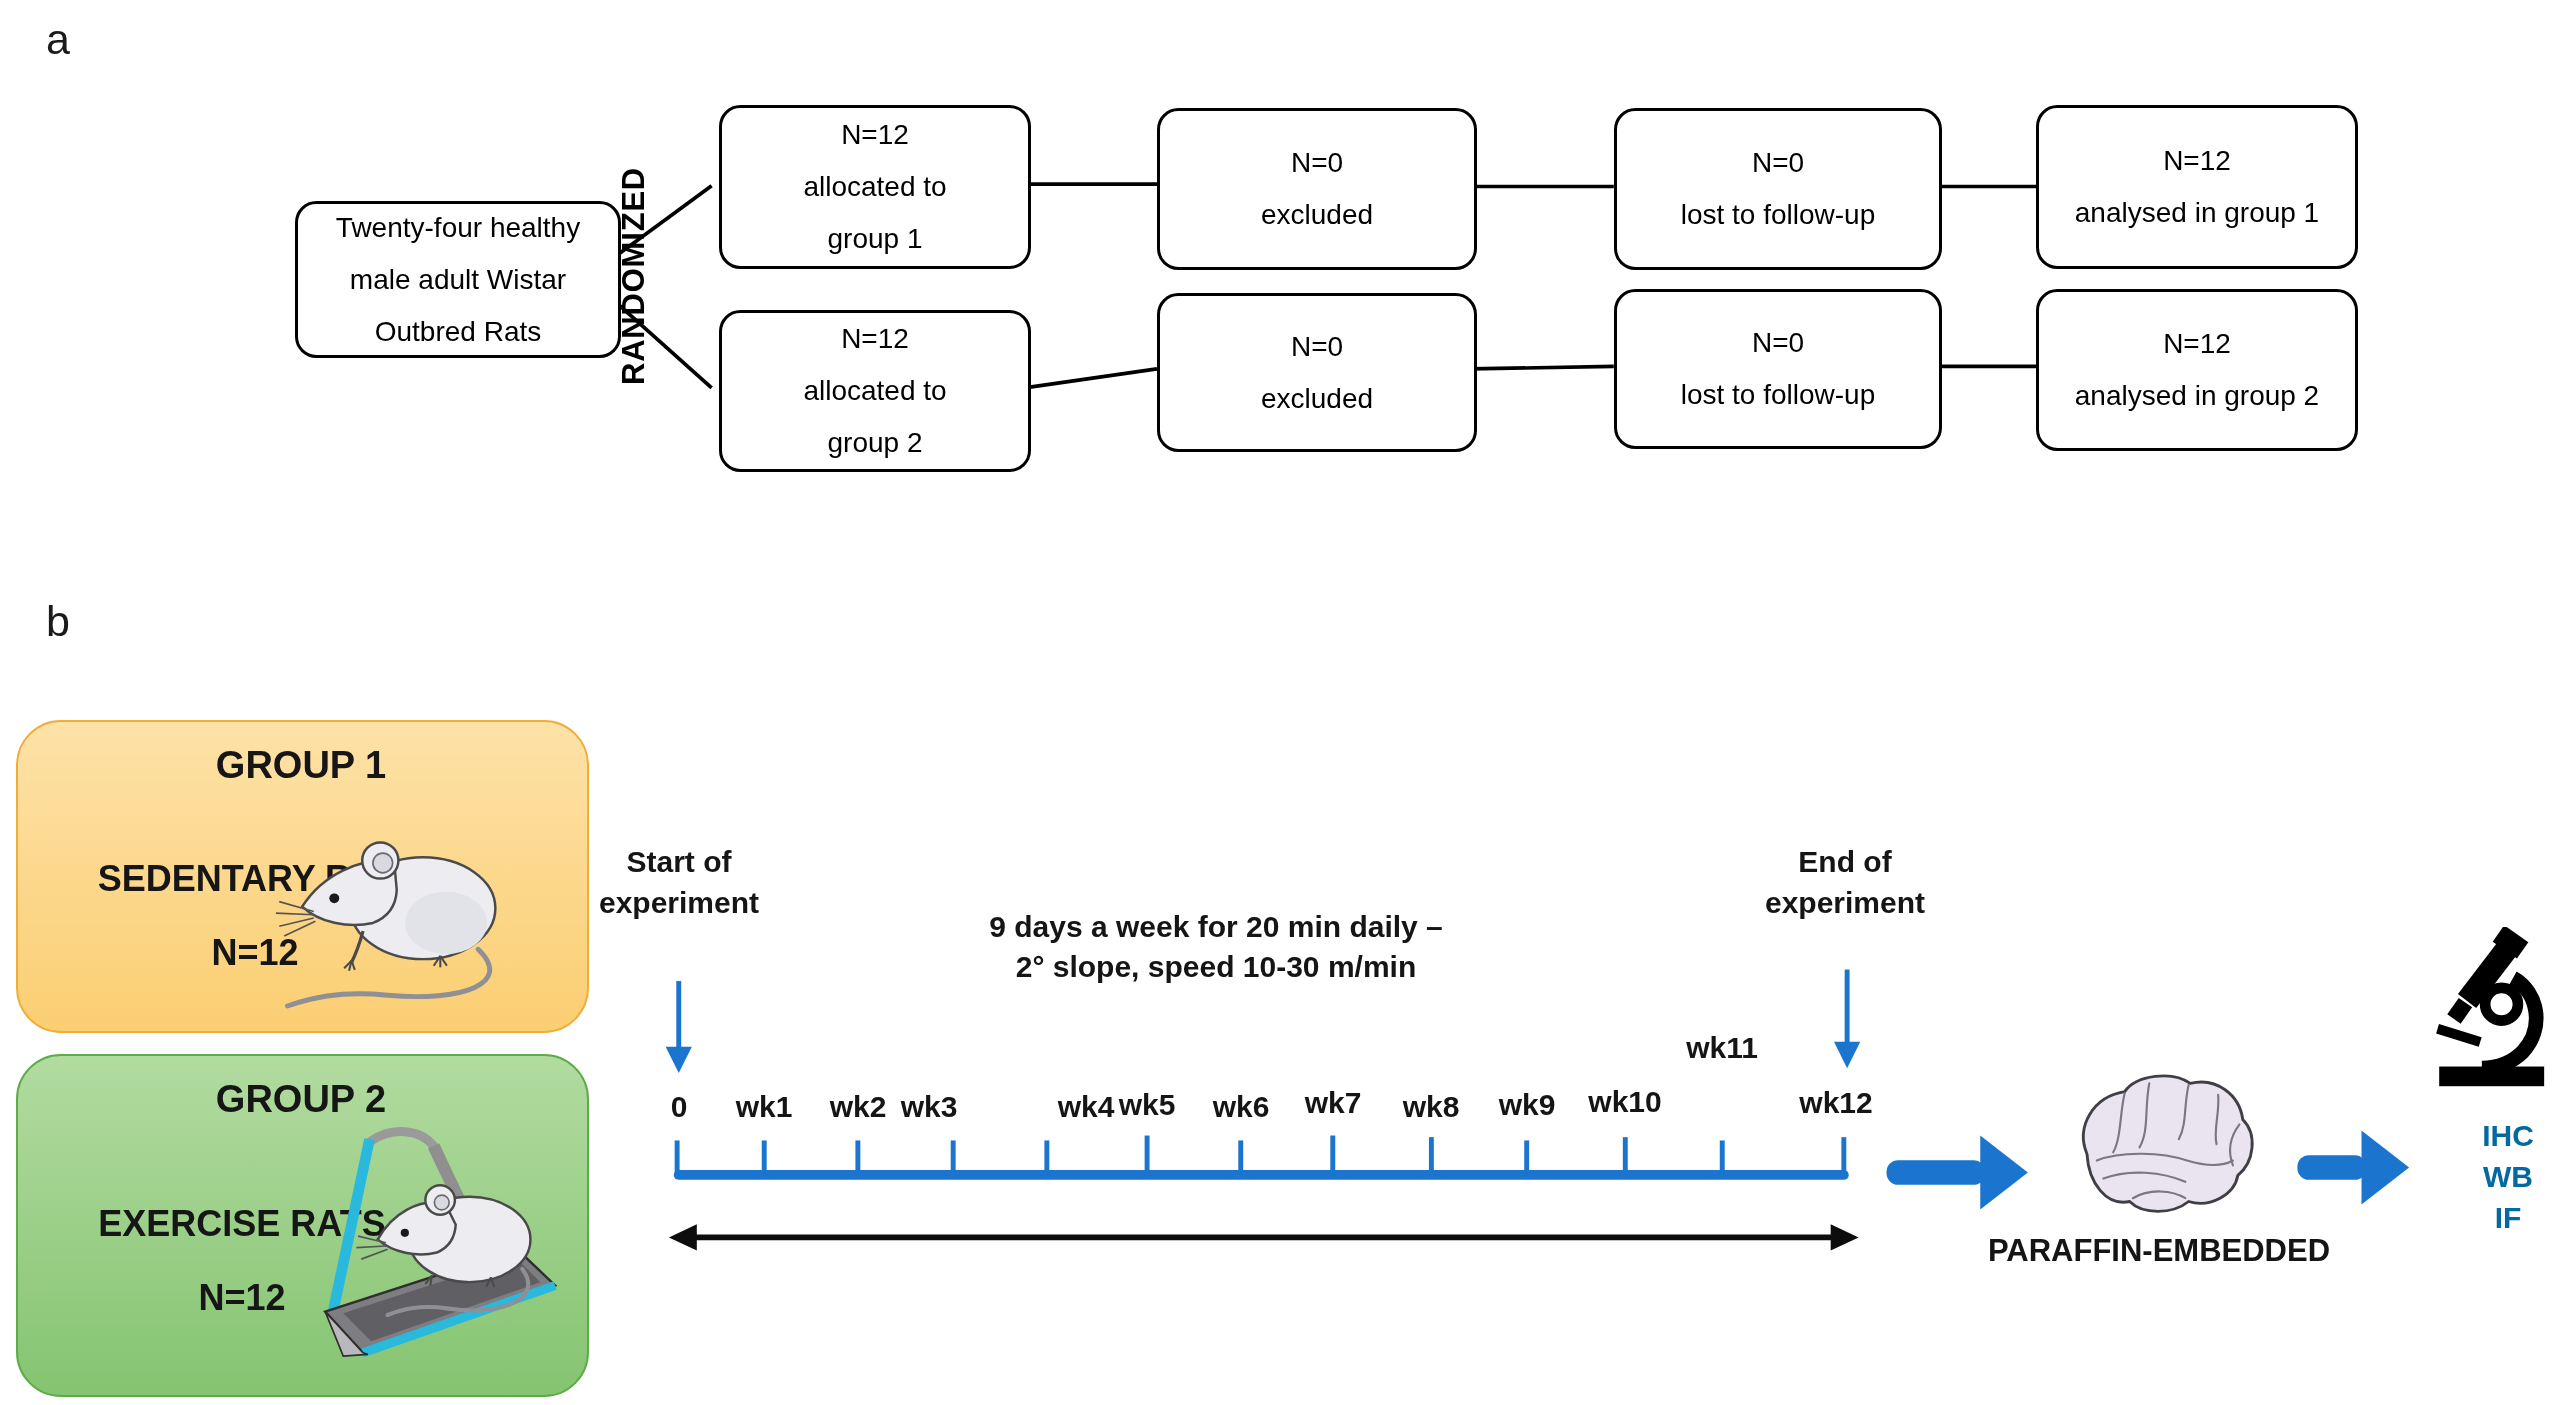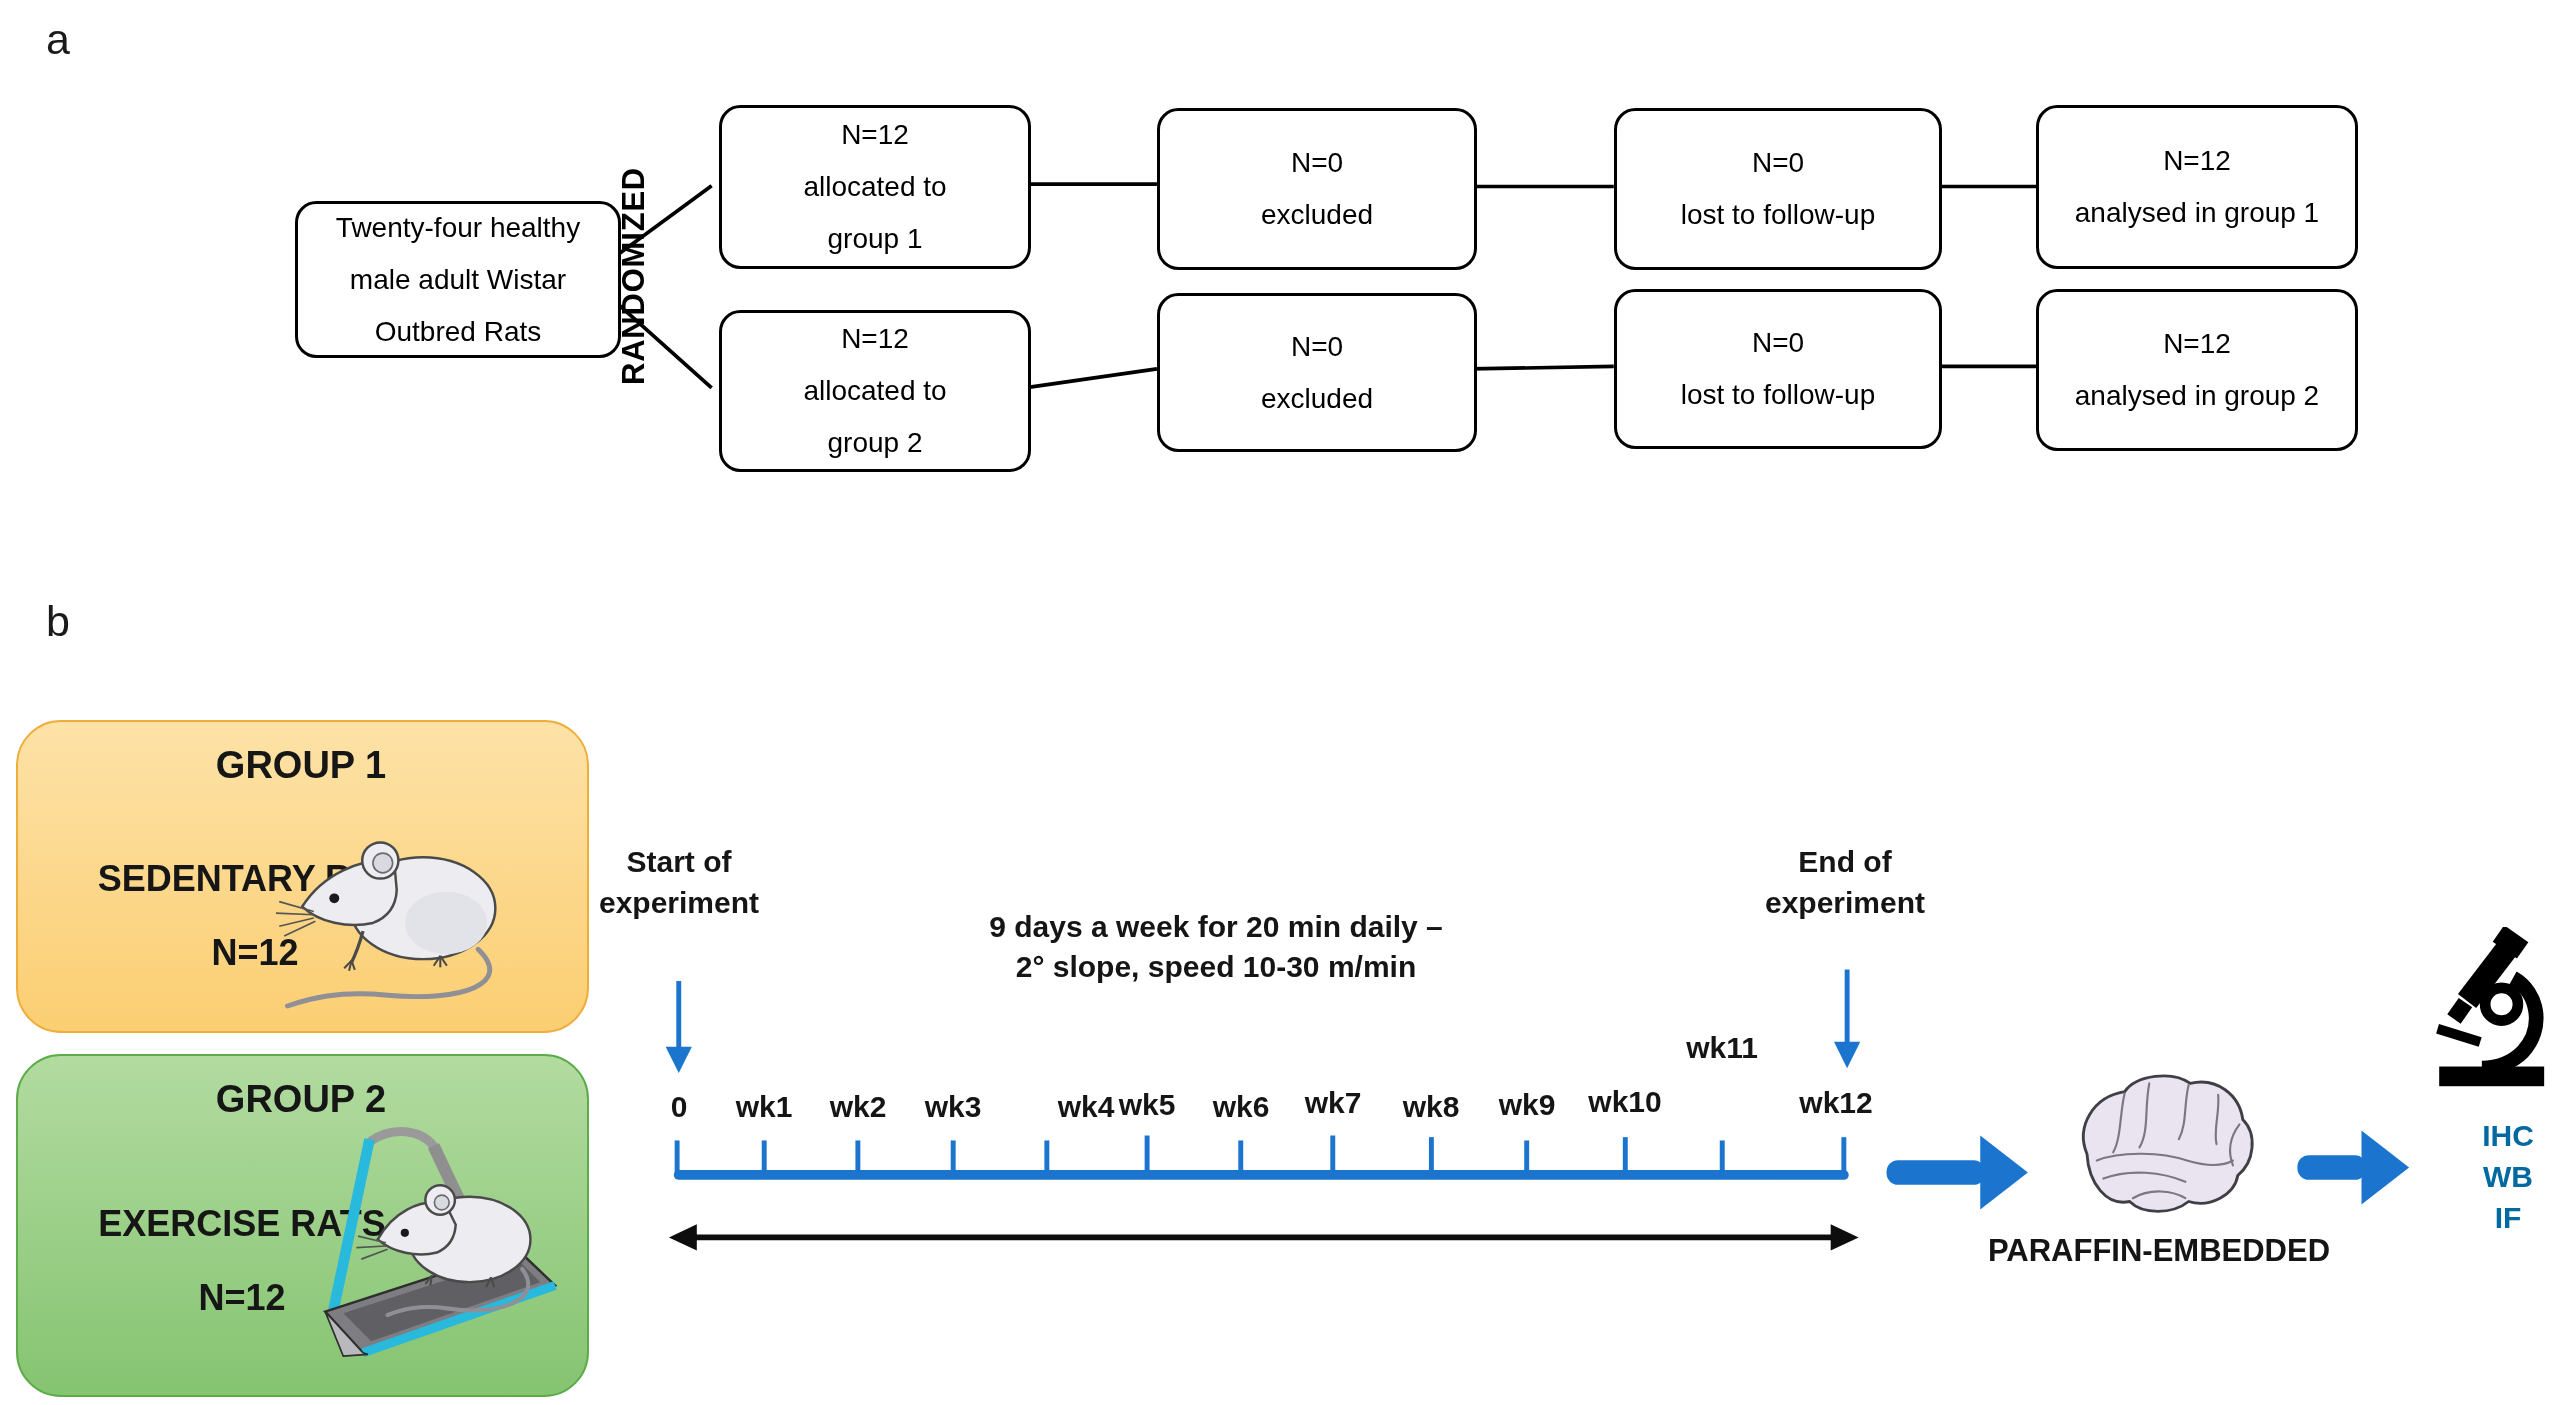--- a/index.html
+++ b/index.html
@@ -221,21 +221,21 @@
   <div class="cap" style="left:679px;top:886px;">experiment</div>
   <div class="cap" style="left:1845px;top:845px;">End of</div>
   <div class="cap" style="left:1845px;top:886px;">experiment</div>
 
   <div class="cap" style="left:1216px;top:910px;">9 days a week for 20 min daily –</div>
   <div class="cap" style="left:1216px;top:950px;">2° slope, speed 10-30 m/min</div>
 
   <div class="tick-label" style="left:679px;top:1090px;">0</div>
   <div class="tick-label" style="left:764px;top:1090px;">wk1</div>
   <div class="tick-label" style="left:858px;top:1090px;">wk2</div>
-  <div class="tick-label" style="left:953px;top:1090px;">wk3</div>
+  <div class="tick-label" style="left:929px;top:1090px;">wk3</div>
   <div class="tick-label" style="left:1047px;top:1090px;margin-left:39px;">wk4</div>
   <div class="tick-label" style="left:1147px;top:1088px;">wk5</div>
   <div class="tick-label" style="left:1241px;top:1090px;">wk6</div>
   <div class="tick-label" style="left:1333px;top:1086px;">wk7</div>
   <div class="tick-label" style="left:1431px;top:1090px;">wk8</div>
   <div class="tick-label" style="left:1527px;top:1088px;">wk9</div>
   <div class="tick-label" style="left:1625px;top:1085px;">wk10</div>
   <div class="tick-label" style="left:1722px;top:1031px;">wk11</div>
   <div class="tick-label" style="left:1836px;top:1086px;">wk12</div>
 

